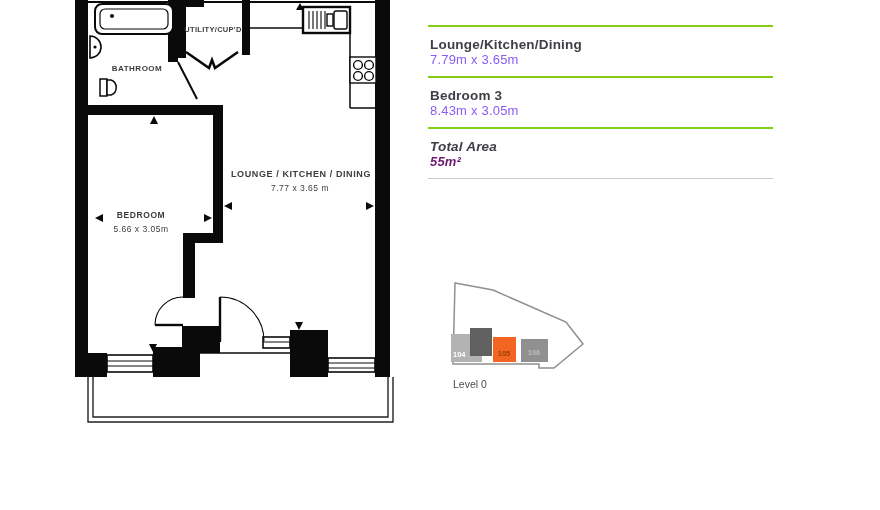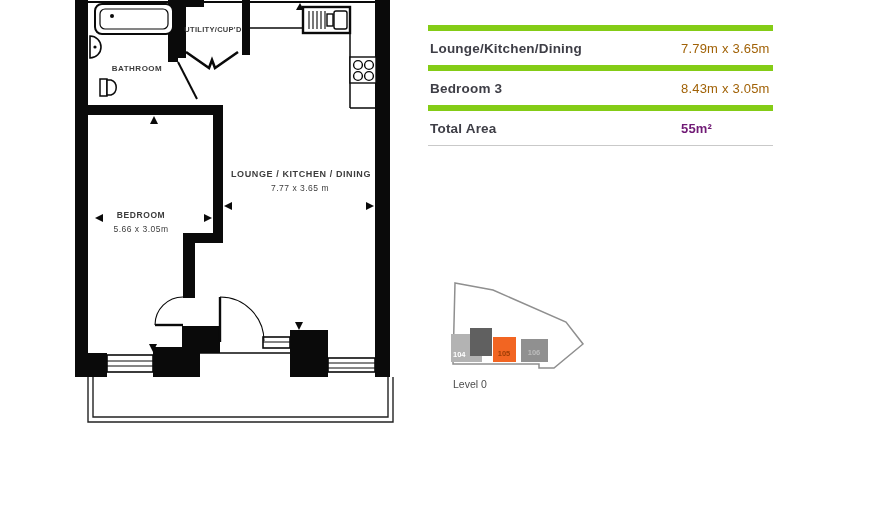--- a/index.html
+++ b/index.html
@@ -6,24 +6,24 @@
   .stage {
     position:relative; width:880px; height:510px; background:#ffffff;
     font-family:"Liberation Sans", sans-serif; overflow:hidden;
   }
   
   .plan-svg { position:absolute; left:0; top:0; }
   .plan-label { fill:#3c3c3c; font-family:"Liberation Sans", sans-serif; font-weight:700; }
   .plan-dim   { fill:#3c3c3c; font-family:"Liberation Sans", sans-serif; font-weight:500; }
   
   .dim-table { position:absolute; left:428px; top:25px; width:345px; }
-  .trow { display:flex; align-items:center; border-top:6px solid #84cc16; padding:10px 2px 9px 2px; }
-  .trow:last-child { border-bottom:1px solid #c9c9c9; }
+  .trow { display:flex; align-items:flex-start; border-top:2px solid #84cc16; padding:10px 2px 9px 2px;flex-direction:column; }
+  .trow:last-child { border-bottom:1px solid #c9c9c9;font-style:italic; }
   .tlabel { width:251px; font-size:13.5px; font-weight:700; color:#3e3e46; letter-spacing:0.2px; }
-  .tvalue { flex:1; font-size:13px; color:#a16207; letter-spacing:0.2px; }
+  .tvalue { flex:1; font-size:13px; color:#8b5cf6; letter-spacing:0.2px; }
   .tvalue.bold { color:#701a75; font-weight:700; }
   
   .level-svg { position:absolute; left:430px; top:270px; }
   .unit-num { font-family:"Liberation Sans", sans-serif; font-weight:700; font-size:7.5px; }
   .level-label { font-family:"Liberation Sans", sans-serif; font-size:10.5px; fill:#4c4c4c; font-weight:500; }
 </style>
 </head>
 <body>
 
 <div class="stage">

